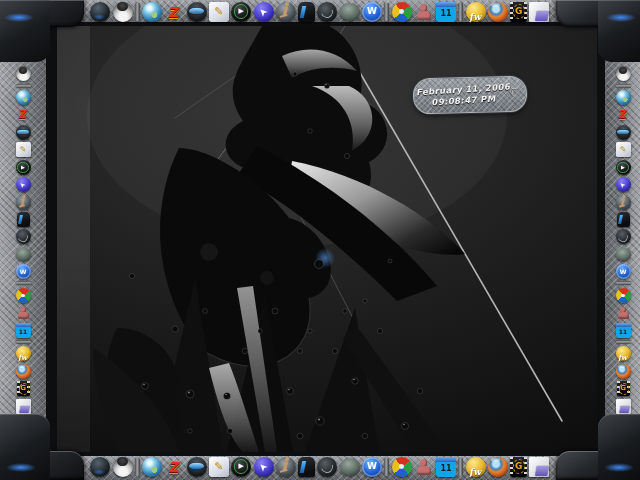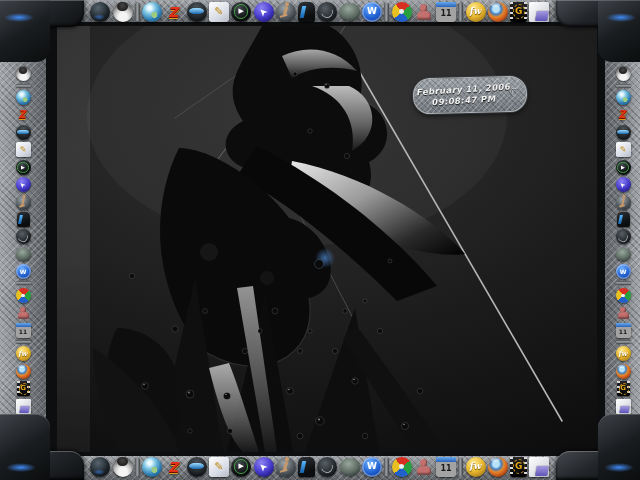--- a/index.html
+++ b/index.html
@@ -110,26 +110,26 @@
   .ic-word-sphere{background:radial-gradient(circle at 40% 28%,#6fb2ff,#1f5fd0 55%,#0a2f80 95%);
     box-shadow:0 1px 2px rgba(0,0,0,.65), inset 0 0 0 1.5px rgba(255,255,255,.35);}
   .ic-color-wheel{background:conic-gradient(from -40deg,#d83020 0 25%,#28a040 25% 50%,#2060c8 50% 75%,#e8c020 75% 100%);}
   .ic-color-wheel::after{content:"";position:absolute;left:38%;top:38%;width:24%;height:24%;
     border-radius:50%;background:#f0f0f0;}
   .ic-messenger-person{background:none;box-shadow:none;}
   .ic-messenger-person .g{width:36%;height:36%;border-radius:50%;background:#c4706e;
     position:relative;top:-18%;box-shadow:inset -1px -1px 1px rgba(0,0,0,.4);}
   .ic-messenger-person .g::after{content:"";position:absolute;top:95%;left:-48%;width:200%;height:120%;
     background:#c4706e;border-radius:45% 45% 18% 18%;box-shadow:inset -1px -2px 2px rgba(0,0,0,.4);}
-  .ic-calendar{border-radius:15%;background:#a3a3a3;text-align:center;}
+  .ic-calendar{border-radius:15%;background:#0ea5e9;text-align:center;}
   .ic-calendar::before{content:"";position:absolute;top:0;left:0;right:0;height:28%;
     border-radius:15% 15% 0 0;background:linear-gradient(#66aaee,#2a62b8);}
   .ic-calendar .g{color:#1a1a1a;font-size:8px;margin-top:26%;}
   .v .ic-calendar .g{font-size:6px;}
-  .ic-gold-fw{background:radial-gradient(circle at 38% 28%,#ffe98c,#e8b830 48%,#96690e 92%);}
+  .ic-gold-fw{background:radial-gradient(circle at 38% 28%,#ffe98c,#e8b830 48%,#96690e 92%);align-items:flex-end;}
   .ic-gold-fw .g{font-family:"DejaVu Serif",serif;font-style:italic;font-size:9px;
     text-shadow:0 1px 1px #6e4c00;}
   .v .ic-gold-fw .g{font-size:7px;}
   .ic-firefox{background:
     radial-gradient(circle at 40% 35%,#b8e2fa 0 18%,#3f7fc0 30%,#e8862a 46%,#c8581a 64%,#84300e 82%,#541d06 100%);}
   .ic-firefox::before{content:"";position:absolute;top:8%;left:16%;width:46%;height:20%;
     border-radius:50%;background:rgba(255,255,255,.45);}
   .ic-gear-film{border-radius:12%;width:17px;background:linear-gradient(180deg,#26262a,#000);}
   .v .ic-gear-film{width:13px;}
   .ic-gear-film::before,.ic-gear-film::after{content:"";position:absolute;top:0;bottom:0;width:3px;

